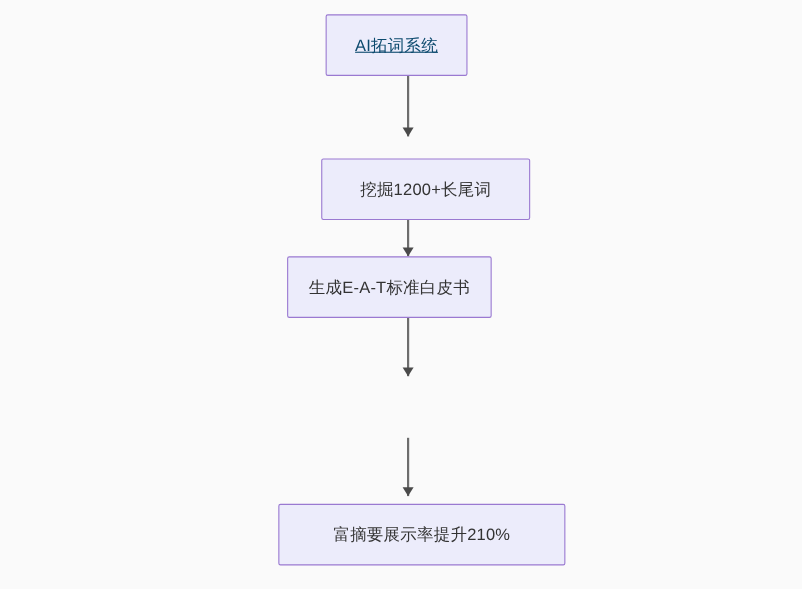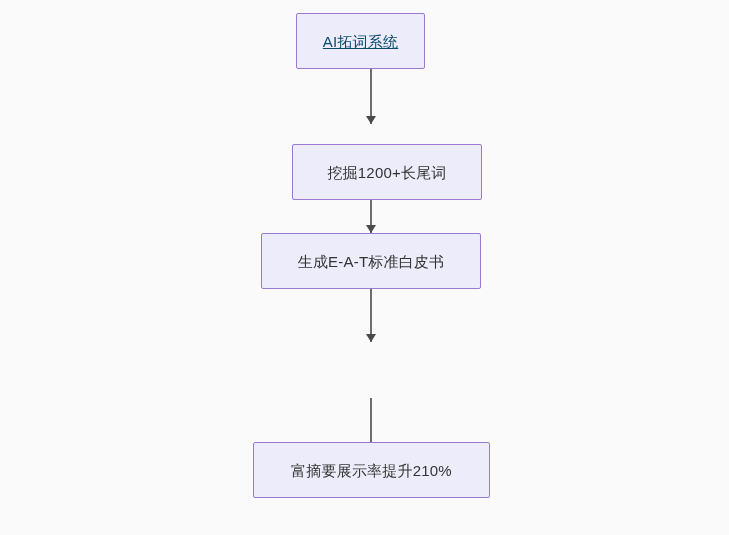--- a/index.html
+++ b/index.html
@@ -84,20 +84,20 @@
     <div class="edge-line" style="height: 53px; background: rgb(109, 109, 109);"></div>
     <div class="edge-arrow" style="top: 45px; border-top-color: rgb(74, 74, 74);"></div>
   </div>
 
   <div class="node" style="left: 296px; top: 13px; width: 129px; height: 56px; background: rgb(236, 236, 251); border-color: rgb(154, 121, 209); color: #0c4a6e; text-decoration: underline;">
     <span class="node-label">AI拓词系统</span>
   </div>
   <div class="node" style="left: 292px; top: 124px; width: 190px; height: 56px; background: rgb(236, 236, 251); border-color: rgb(154, 121, 209); color: rgb(51, 51, 51); margin-top: 20px;">
     <span class="node-label">挖掘1200+长尾词</span>
   </div>
-  <div class="node" style="left: 261px; top: 233px; width: 220px; height: 56px; background: rgb(236, 236, 251); border-color: rgb(154, 121, 209); color: rgb(51, 51, 51);">
+  <div class="node" style="left: 261px; top: 233px; width: 186px; height: 56px; background: rgb(236, 236, 251); border-color: rgb(154, 121, 209); color: rgb(51, 51, 51);">
     <span class="node-label">生成E-A-T标准白皮书</span>
   </div>
-  <div class="node" style="left: 253px; top: 442px; width: 237px; height: 56px; background: rgb(236, 236, 251); border-color: rgb(154, 121, 209); color: rgb(51, 51, 51);">
+  <div class="node" style="left: 253px; top: 458px; width: 261px; height: 56px; background: rgb(236, 236, 251); border-color: rgb(154, 121, 209); color: rgb(51, 51, 51);">
     <span class="node-label">富摘要展示率提升210%</span>
   </div>
 
 </div>
 
 </body></html>

